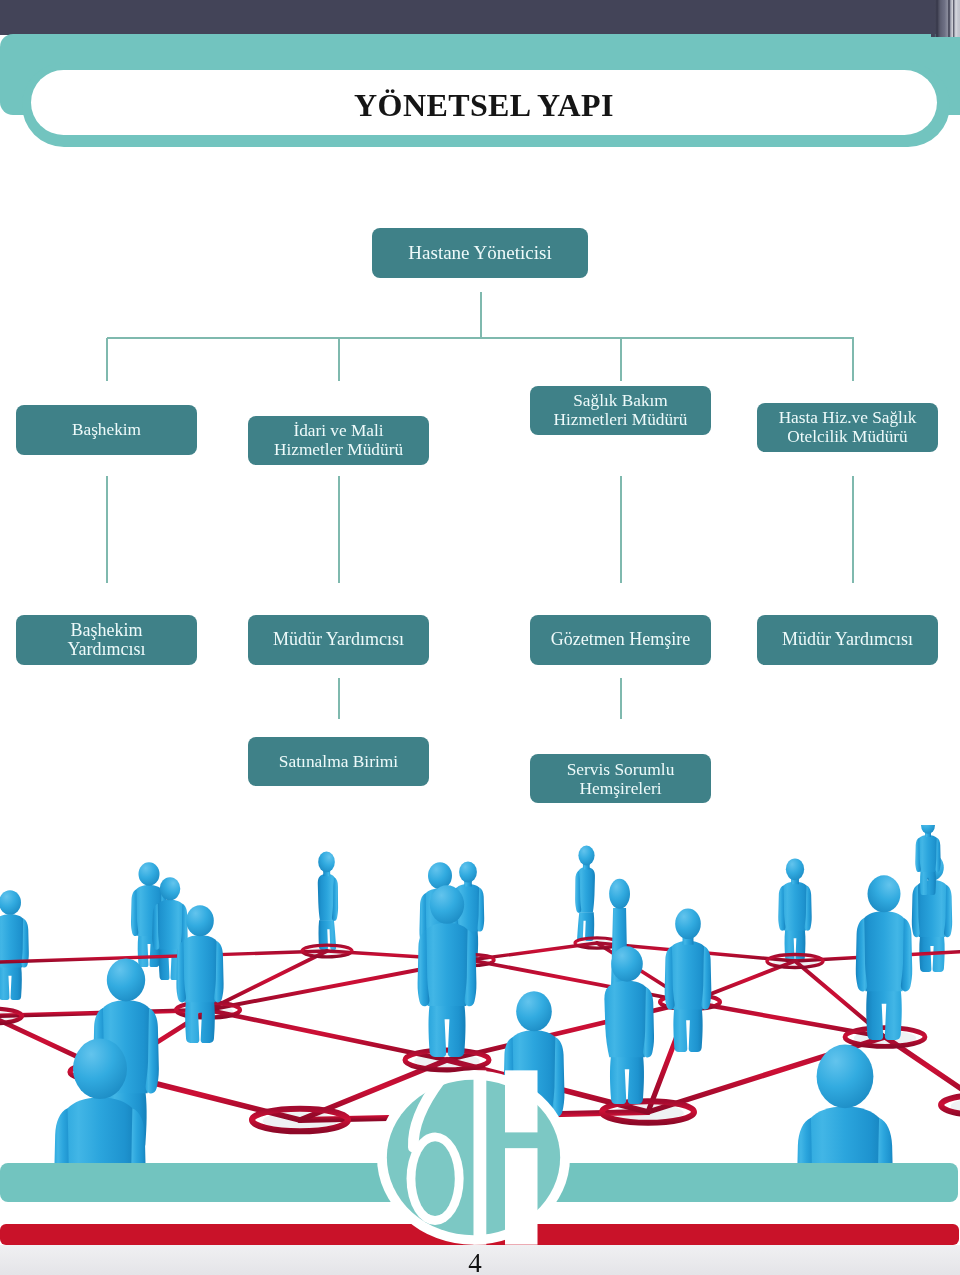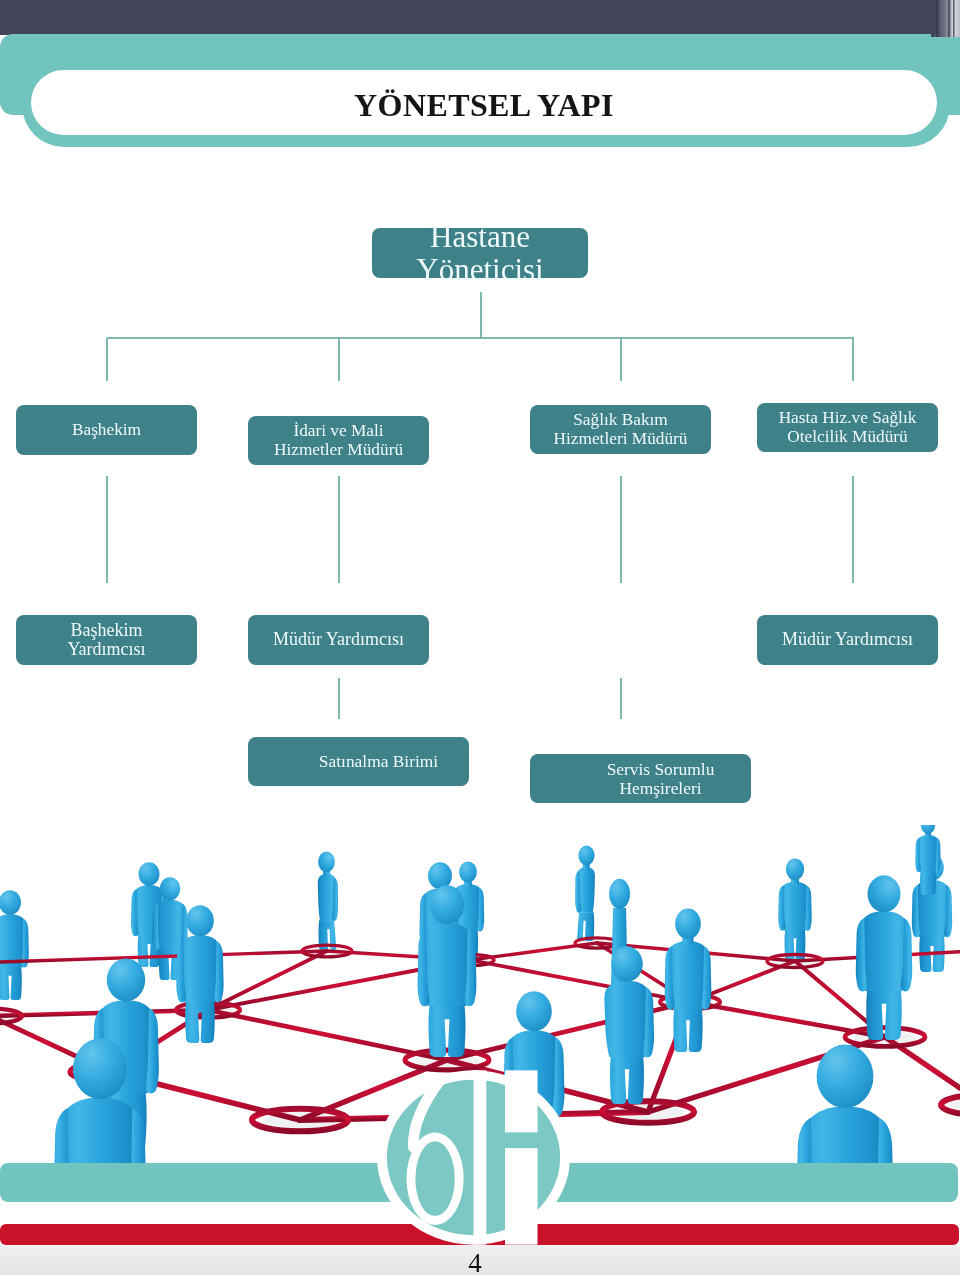--- a/index.html
+++ b/index.html
@@ -7,23 +7,23 @@
   body{width:960px;height:1275px;background:#fff;font-family:"Liberation Serif",serif;overflow:hidden;position:relative;}
   .page{position:absolute;left:0;top:0;width:960px;height:1275px;overflow:hidden;}
   #topbar{position:absolute;left:0;top:0;width:960px;height:35px;background:#434458;}
   #tealband{position:absolute;left:0;top:34px;width:975px;height:81px;background:#72c4bf;border-radius:13px;}
   #tealpill{position:absolute;left:22px;top:63px;width:928px;height:84px;background:#72c4bf;border-radius:42px;}
   #whitepill{position:absolute;left:31px;top:70px;width:906px;height:65px;background:#fff;border-radius:33px;}
   #title{position:absolute;left:31px;top:73px;width:906px;height:65px;display:flex;align-items:center;justify-content:center;
          font-size:32px;font-weight:bold;color:#151515;letter-spacing:0.4px;}
   .box{position:absolute;background:#3f8188;border-radius:8px;color:#eefafa;display:flex;align-items:center;justify-content:center;
        text-align:center;font-size:17.3px;line-height:1.07;}
-  .box.lvl0{font-size:31px;}
+  .box.lvl0{font-size:19px;}
   .box.lvl2{font-size:18px;}
-  .box.lvl3{font-size:17.4px;padding-left:40px;}
+  .box.lvl3{font-size:17.4px;}
   .ln{position:absolute;background:#7fb9ae;}
   #chart{position:absolute;left:0;top:0;width:960px;height:825px;}
   #bottomart{position:absolute;left:0;top:825px;width:960px;height:375px;overflow:hidden;}
   #tealfoot{position:absolute;left:0px;top:1163px;width:958px;height:39px;background:#72c4bf;border-radius:8px;}
   #redfoot{position:absolute;left:0px;top:1224px;width:959px;height:21px;background:#c91229;border-radius:6px;}
   #logo{position:absolute;left:377px;top:1070px;width:193px;height:175px;}
   #pagenum{position:absolute;left:-5px;top:1250px;width:960px;text-align:center;font-size:27px;color:#111;line-height:1;}
   #pagefade{position:absolute;left:0;top:1245px;width:960px;height:30px;background:linear-gradient(to bottom,#f0f0f2 0%,#e9e9ec 60%,#e4e4e8 100%);}
   #edgestripes{position:absolute;right:0;top:0;width:29px;height:37px;
     background:linear-gradient(to right,
@@ -63,32 +63,35 @@
     <div class="box lvl0" style="left:372px;top:228px;width:216px;height:50px;">
         <span>Hastane Yöneticisi</span>
       </div>
 
     <div class="box" style="left:16px;top:405px;width:181px;height:50px;">
         <span>Başhekim</span>
       </div>
     <div class="box" style="left:248px;top:405px;width:181px;height:49px;margin-top:11px;">
         <span>İdari ve Mali<br>Hizmetler Müdürü</span>
       </div>
-    <div class="box" style="left:530px;top:405px;width:181px;height:49px;">
+    <div class="box" style="left:530px;top:386px;width:181px;height:49px;">
         <span>Sağlık Bakım<br>Hizmetleri Müdürü</span>
       </div>
     <div class="box" style="left:757px;top:403px;width:181px;height:49px;">
         <span>Hasta Hiz.ve Sağlık<br>Otelcilik Müdürü</span>
       </div>
 
     <div class="box lvl2" style="left:16px;top:615px;width:181px;height:50px;">
         <span>Başhekim<br>Yardımcısı</span>
       </div>
     <div class="box lvl2" style="left:248px;top:615px;width:181px;height:50px;">
         <span>Müdür Yardımcısı</span>
+      </div>
+    <div class="box lvl2" style="left:530px;top:615px;width:181px;height:50px;">
+        <span>Gözetmen Hemşire</span>
       </div>
     <div class="box lvl2" style="left:757px;top:615px;width:181px;height:50px;">
         <span>Müdür Yardımcısı</span>
       </div>
 
     <div class="box lvl3" style="left:248px;top:737px;width:181px;height:49px;">
         <span>Satınalma Birimi</span>
       </div>
     <div class="box lvl3" style="left:530px;top:737px;width:181px;height:49px;margin-top:17px;">
         <span>Servis Sorumlu<br>Hemşireleri</span>

